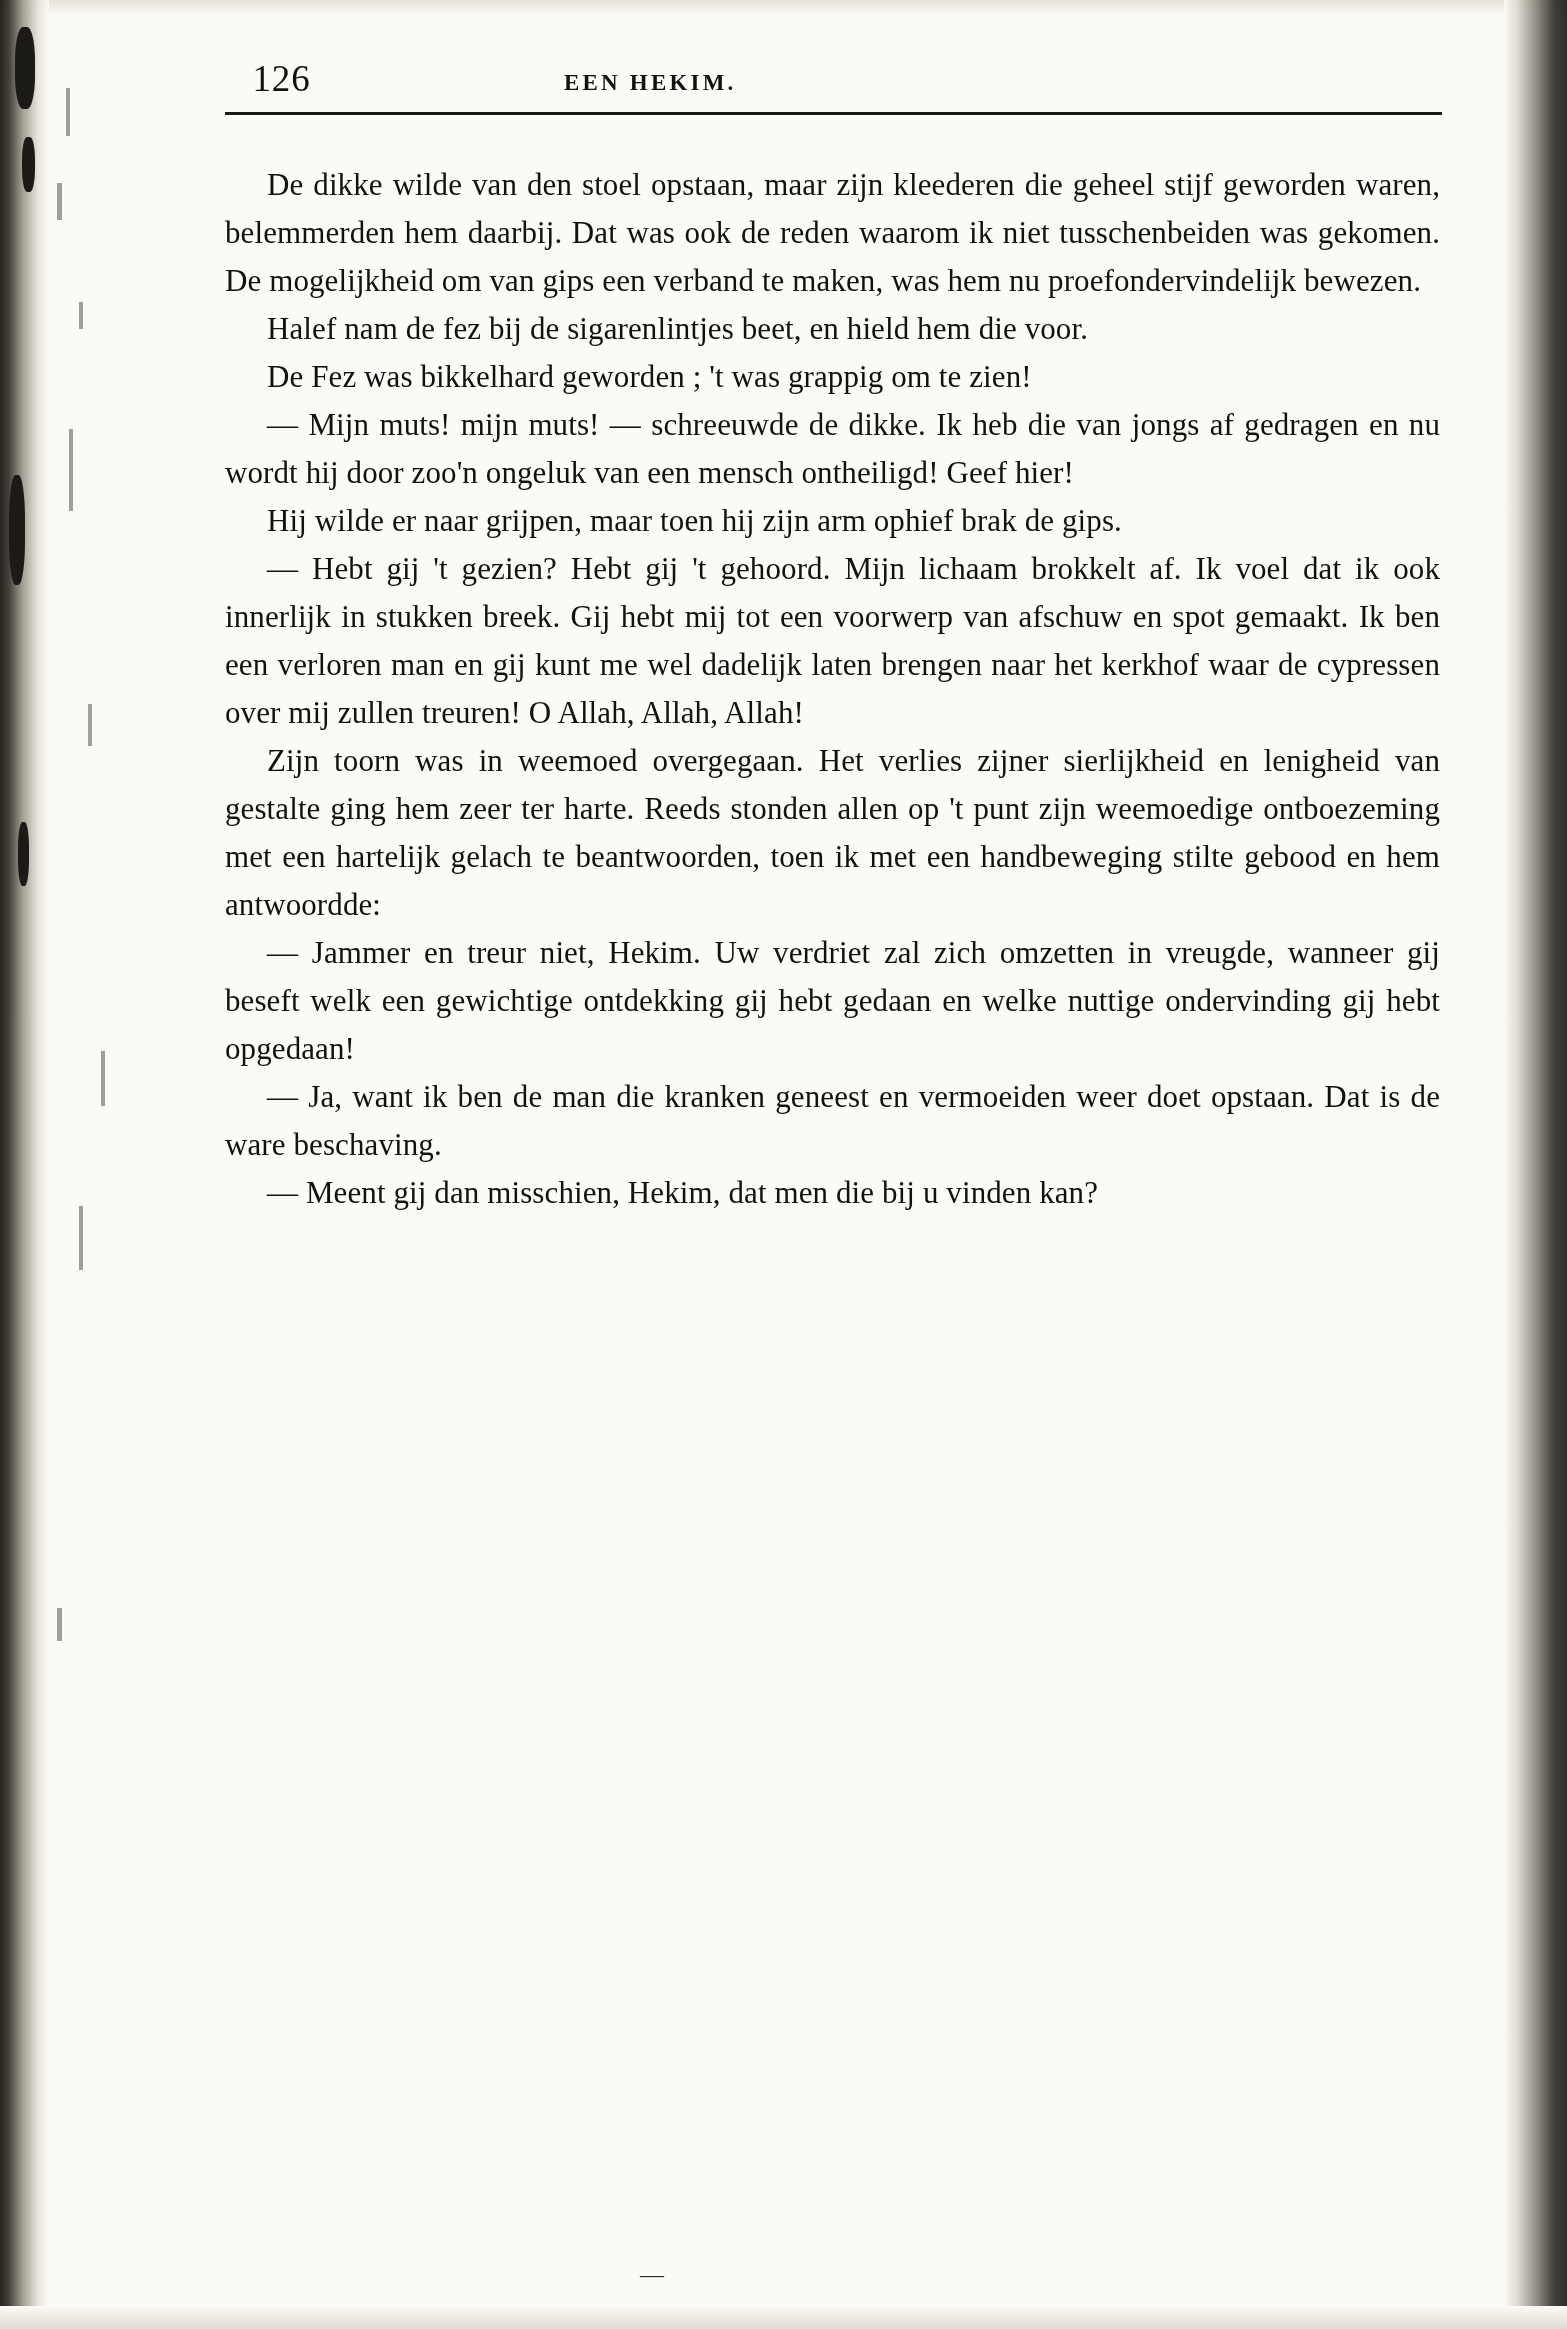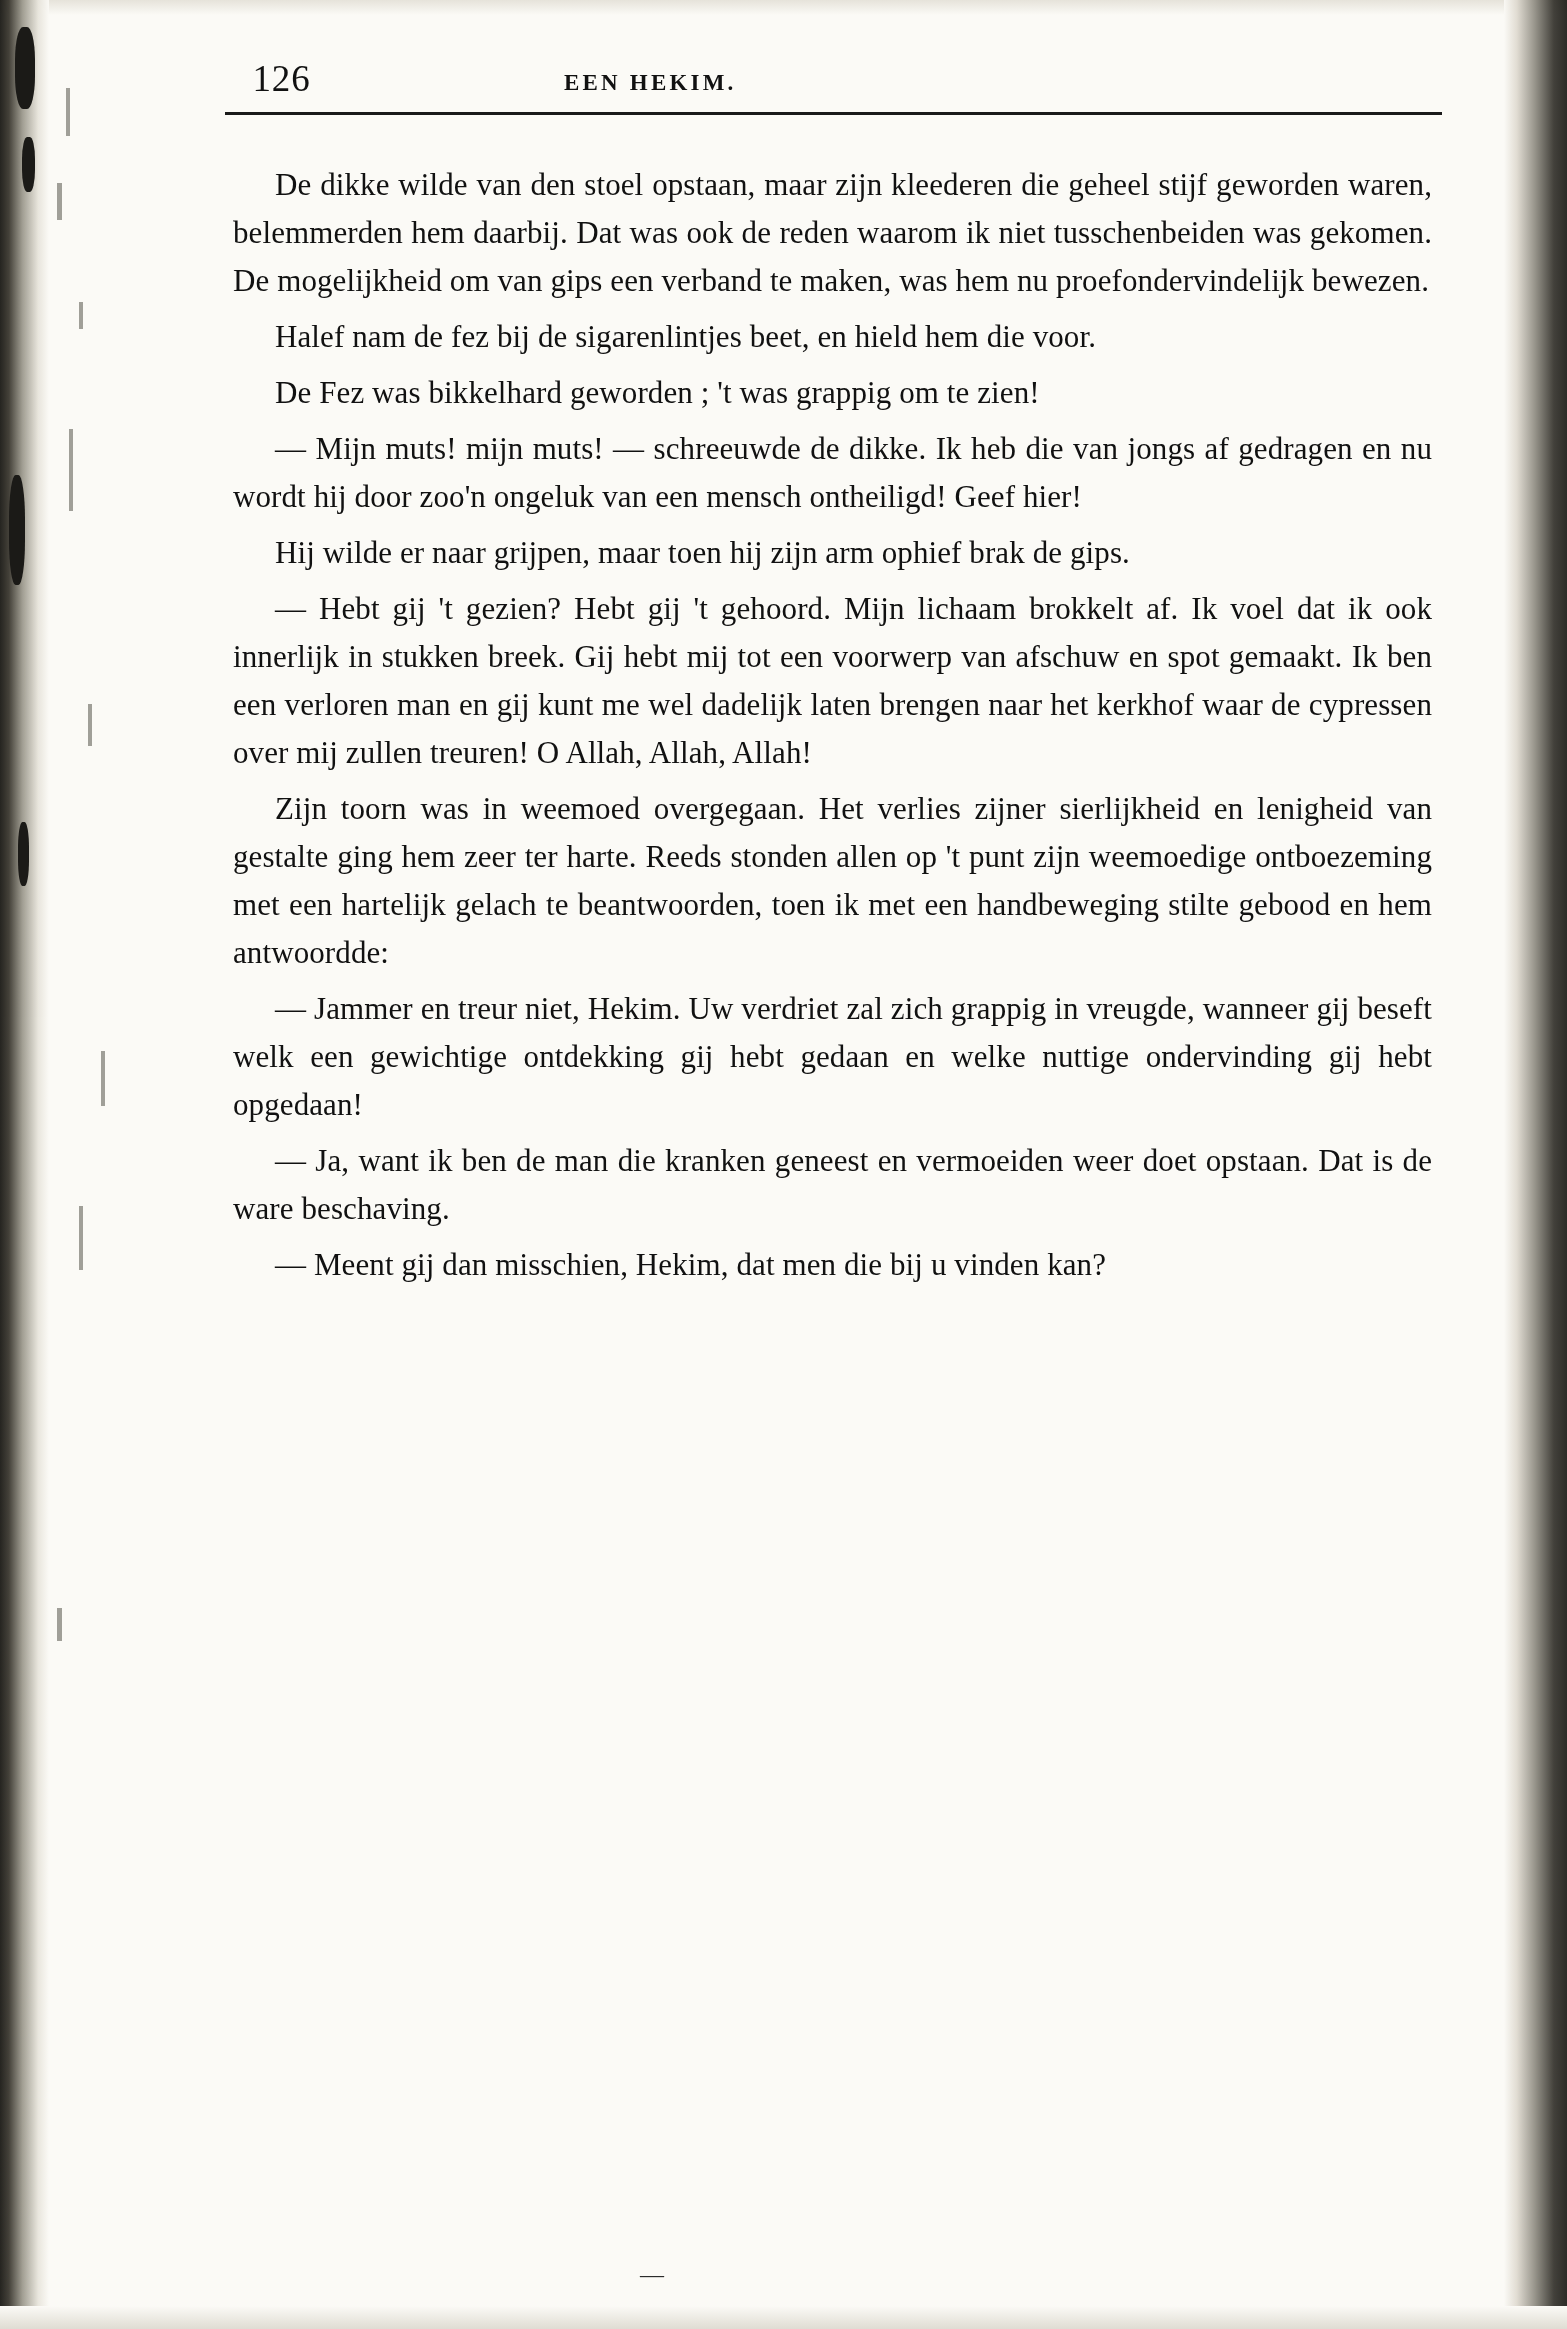--- a/index.html
+++ b/index.html
@@ -101,21 +101,21 @@
   .body-text {
     margin-top: 48px;
     width: 1215px;
     font-size: 31px;
     line-height: 48px;
     text-align: justify;
     text-justify: inter-word;
     letter-spacing: 0.1px;
   }
   .body-text p {
-    margin: 8px;
+    margin: 0;
     text-indent: 42px;
     font-family: Liberation Serif, serif;
   }
   .body-text p.dash {
     text-indent: 42px;
   }
 
   .page-bottom-mark {
     position: absolute;
     left: 640px;
@@ -157,21 +157,21 @@
     </div>
 
     <div class="body-text">
       <p>De dikke wilde van den stoel opstaan, maar zijn kleederen die geheel stijf geworden waren, belemmerden hem daarbij. Dat was ook de reden waarom ik niet tusschenbeiden was gekomen. De mogelijkheid om van gips een verband te maken, was hem nu proefondervindelijk bewezen.</p>
       <p>Halef nam de fez bij de sigarenlintjes beet, en hield hem die voor.</p>
       <p>De Fez was bikkelhard geworden ; 't was grappig om te zien!</p>
       <p class="dash">— Mijn muts! mijn muts! — schreeuwde de dikke. Ik heb die van jongs af gedragen en nu wordt hij door zoo'n ongeluk van een mensch ontheiligd! Geef hier!</p>
       <p>Hij wilde er naar grijpen, maar toen hij zijn arm ophief brak de gips.</p>
       <p class="dash">— Hebt gij 't gezien? Hebt gij 't gehoord. Mijn lichaam brokkelt af. Ik voel dat ik ook innerlijk in stukken breek. Gij hebt mij tot een voorwerp van afschuw en spot gemaakt. Ik ben een verloren man en gij kunt me wel dadelijk laten brengen naar het kerkhof waar de cypressen over mij zullen treuren! O Allah, Allah, Allah!</p>
       <p>Zijn toorn was in weemoed overgegaan. Het verlies zijner sierlijkheid en lenigheid van gestalte ging hem zeer ter harte. Reeds stonden allen op 't punt zijn weemoedige ontboezeming met een hartelijk gelach te beantwoorden, toen ik met een handbeweging stilte gebood en hem antwoordde:</p>
-      <p class="dash">— Jammer en treur niet, Hekim. Uw verdriet zal zich grappig in vreugde, wanneer gij beseft welk een gewichtige ontdekking gij hebt gedaan en welke nuttige ondervinding gij hebt opgedaan!</p>
+      <p class="dash">— Jammer en treur niet, Hekim. Uw verdriet zal zich omzetten in vreugde, wanneer gij beseft welk een gewichtige ontdekking gij hebt gedaan en welke nuttige ondervinding gij hebt opgedaan!</p>
       <p class="dash">— Ja, want ik ben de man die kranken geneest en vermoeiden weer doet opstaan. Dat is de ware beschaving.</p>
       <p class="dash">— Meent gij dan misschien, Hekim, dat men die bij u vinden kan?</p>
     </div>
 
   </div>
 
   <div class="page-bottom-mark">—</div>
 
 </div>
 

